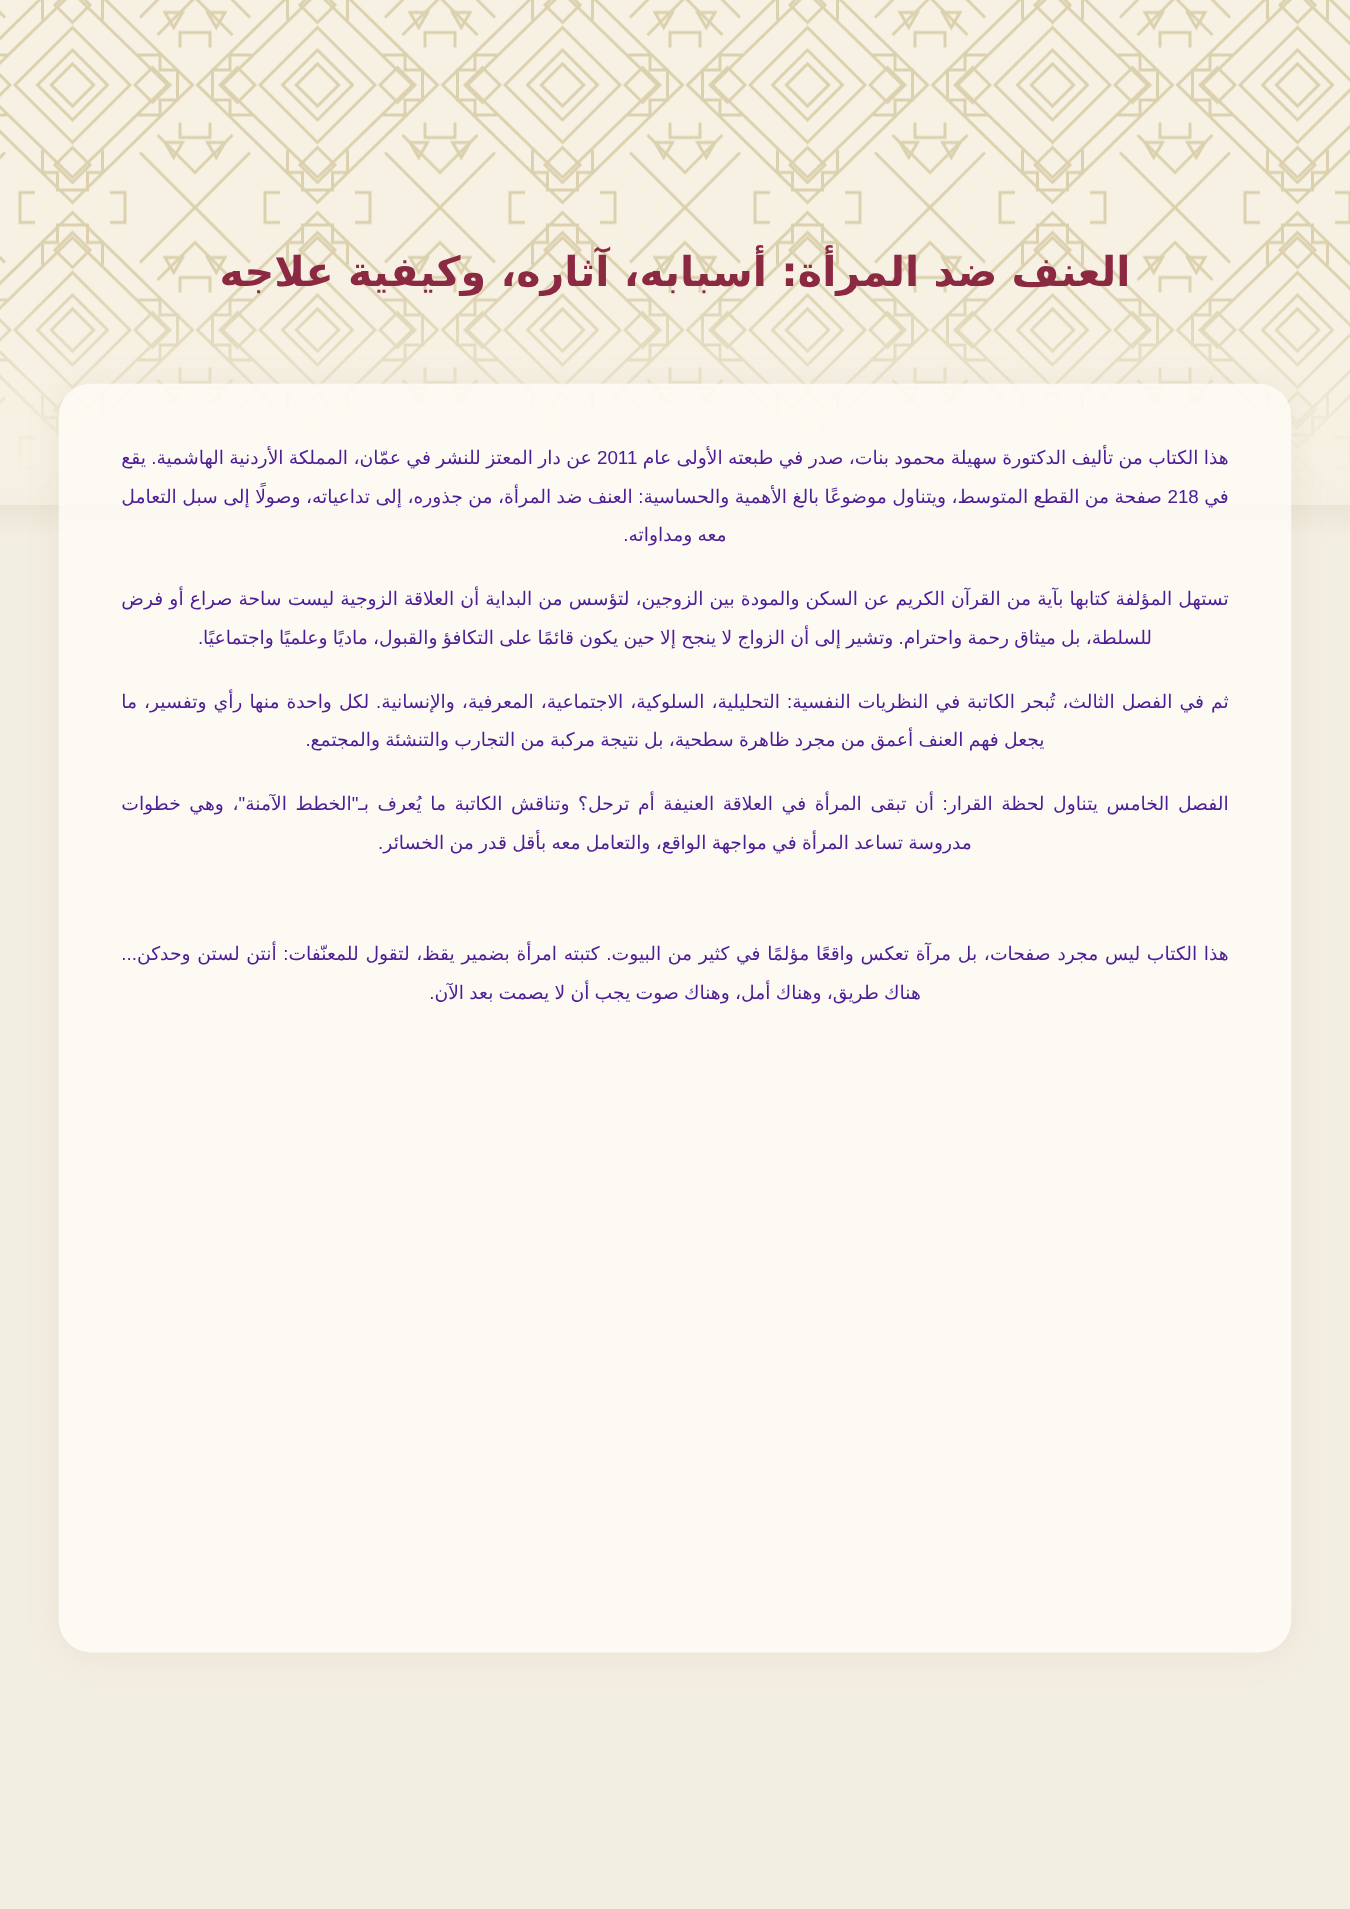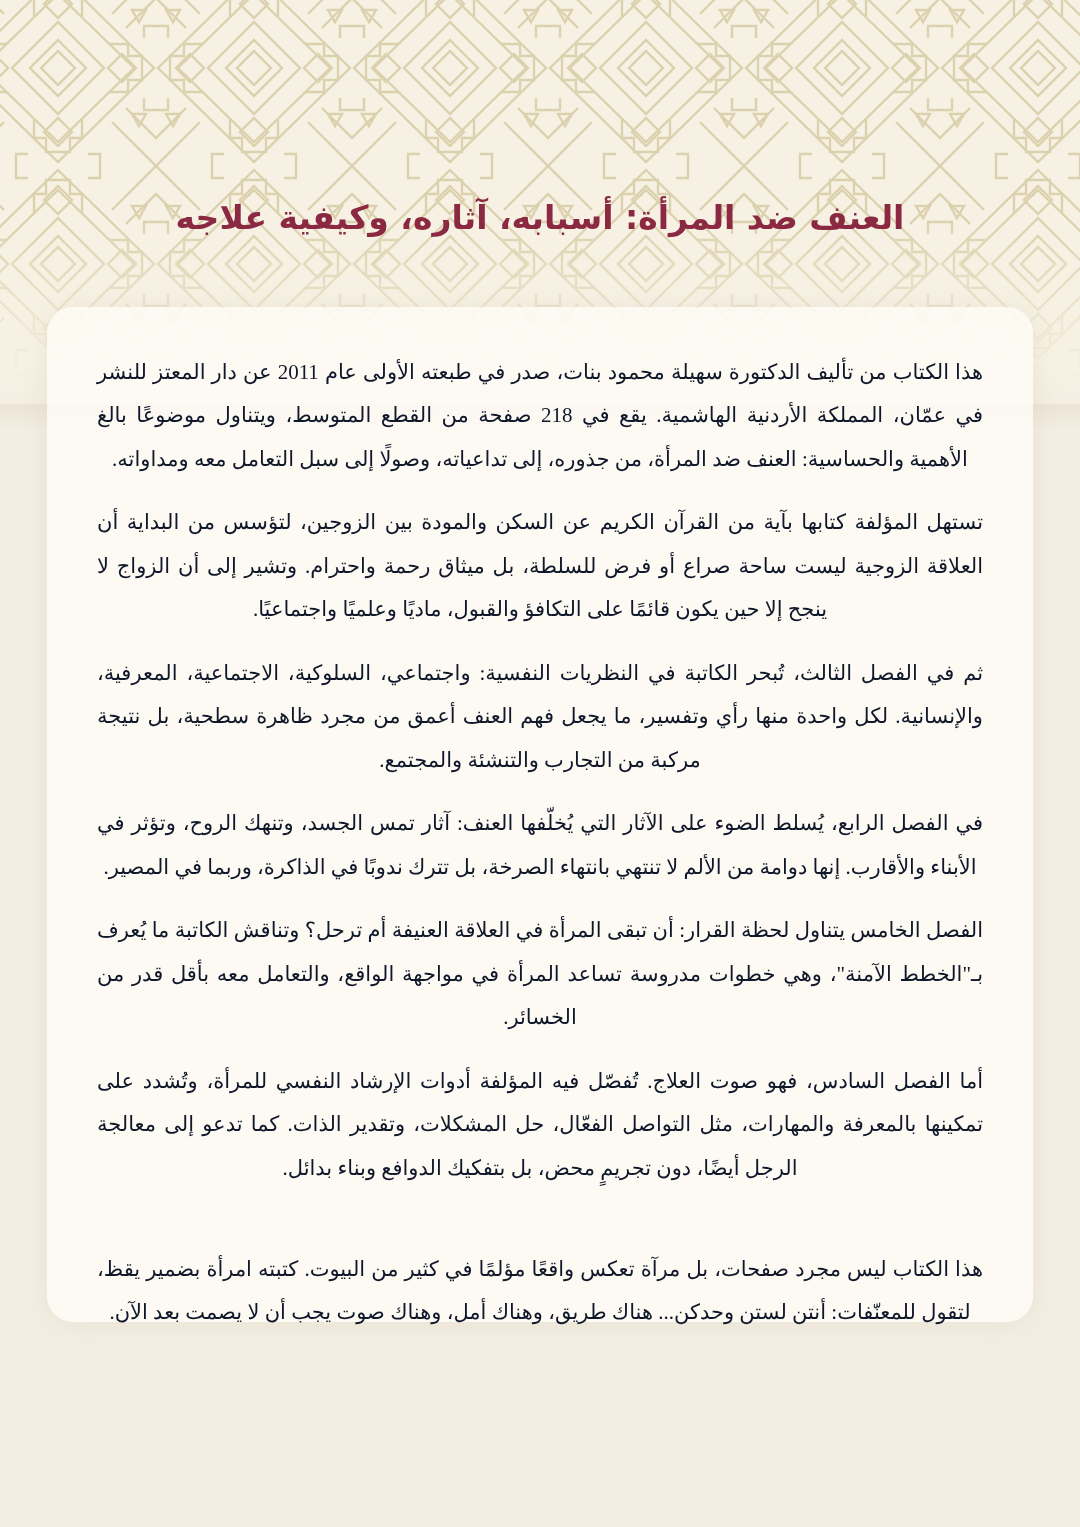--- a/index.html
+++ b/index.html
@@ -99,23 +99,23 @@
     box-shadow: 0 2px 26px rgba(180, 162, 128, 0.13);
     z-index: 4;
     box-sizing: border-box;
     padding: 44px 50px 40px 50px;
   }
 
   .body-text {
     direction: rtl;
     text-align: justify;
     text-align-last: center;
-    color: #0f172a;
-    font-family: Liberation Serif, serif;
-    font-size: 21px;
+    color: #4c1d95;
+    font-family: Liberation Sans, sans-serif;
+    font-size: 15px;
     line-height: 2.07;
   }
 
   .para {
     margin: 0 0 20px 0;
     text-align: justify;
     text-justify: inter-word;
   }
   .para:last-child {
     margin-bottom: 0;
@@ -196,23 +196,21 @@
   <div class="band-shadow"></div>
 
   <div class="title-wrap">
     <h1 class="doc-title">العنف ضد المرأة: أسبابه، آثاره، وكيفية علاجه</h1>
   </div>
 
   <div class="content-card">
     <div class="body-text">
       <p class="para">هذا الكتاب من تأليف الدكتورة سهيلة محمود بنات، صدر في طبعته الأولى عام 2011 عن دار المعتز للنشر في عمّان، المملكة الأردنية الهاشمية. يقع في 218 صفحة من القطع المتوسط، ويتناول موضوعًا بالغ الأهمية والحساسية: العنف ضد المرأة، من جذوره، إلى تداعياته، وصولًا إلى سبل التعامل معه ومداواته.</p>
       <p class="para">تستهل المؤلفة كتابها بآية من القرآن الكريم عن السكن والمودة بين الزوجين، لتؤسس من البداية أن العلاقة الزوجية ليست ساحة صراع أو فرض للسلطة، بل ميثاق رحمة واحترام. وتشير إلى أن الزواج لا ينجح إلا حين يكون قائمًا على التكافؤ والقبول، ماديًا وعلميًا واجتماعيًا.</p>
-      <p class="para">ثم في الفصل الثالث، تُبحر الكاتبة في النظريات النفسية: واجتماعي، السلوكية، الاجتماعية، المعرفية، والإنسانية. لكل واحدة منها رأي وتفسير، ما يجعل فهم العنف أعمق من مجرد ظاهرة سطحية، بل نتيجة مركبة من التجارب والتنشئة والمجتمع.</p>
-      <p class="para">في الفصل الرابع، يُسلط الضوء على الآثار التي يُخلّفها العنف: آثار تمس الجسد، وتنهك الروح، وتؤثر في الأبناء والأقارب. إنها دوامة من الألم لا تنتهي بانتهاء الصرخة، بل تترك ندوبًا في الذاكرة، وربما في المصير.</p>
+      <p class="para">ثم في الفصل الثالث، تُبحر الكاتبة في النظريات النفسية: التحليلية، السلوكية، الاجتماعية، المعرفية، والإنسانية. لكل واحدة منها رأي وتفسير، ما يجعل فهم العنف أعمق من مجرد ظاهرة سطحية، بل نتيجة مركبة من التجارب والتنشئة والمجتمع.</p>
       <p class="para">الفصل الخامس يتناول لحظة القرار: أن تبقى المرأة في العلاقة العنيفة أم ترحل؟ وتناقش الكاتبة ما يُعرف بـ"الخطط الآمنة"، وهي خطوات مدروسة تساعد المرأة في مواجهة الواقع، والتعامل معه بأقل قدر من الخسائر.</p>
-      <p class="para">أما الفصل السادس، فهو صوت العلاج. تُفصّل فيه المؤلفة أدوات الإرشاد النفسي للمرأة، وتُشدد على تمكينها بالمعرفة والمهارات، مثل التواصل الفعّال، حل المشكلات، وتقدير الذات. كما تدعو إلى معالجة الرجل أيضًا، دون تجريمٍ محض، بل بتفكيك الدوافع وبناء بدائل.</p>
       <p class="para gap-before">هذا الكتاب ليس مجرد صفحات، بل مرآة تعكس واقعًا مؤلمًا في كثير من البيوت. كتبته امرأة بضمير يقظ، لتقول للمعنّفات: أنتن لستن وحدكن... هناك طريق، وهناك أمل، وهناك صوت يجب أن لا يصمت بعد الآن.</p>
     </div>
   </div>
 
   <div class="footer-space"></div>
 
 </div>
 
 </body></html>

